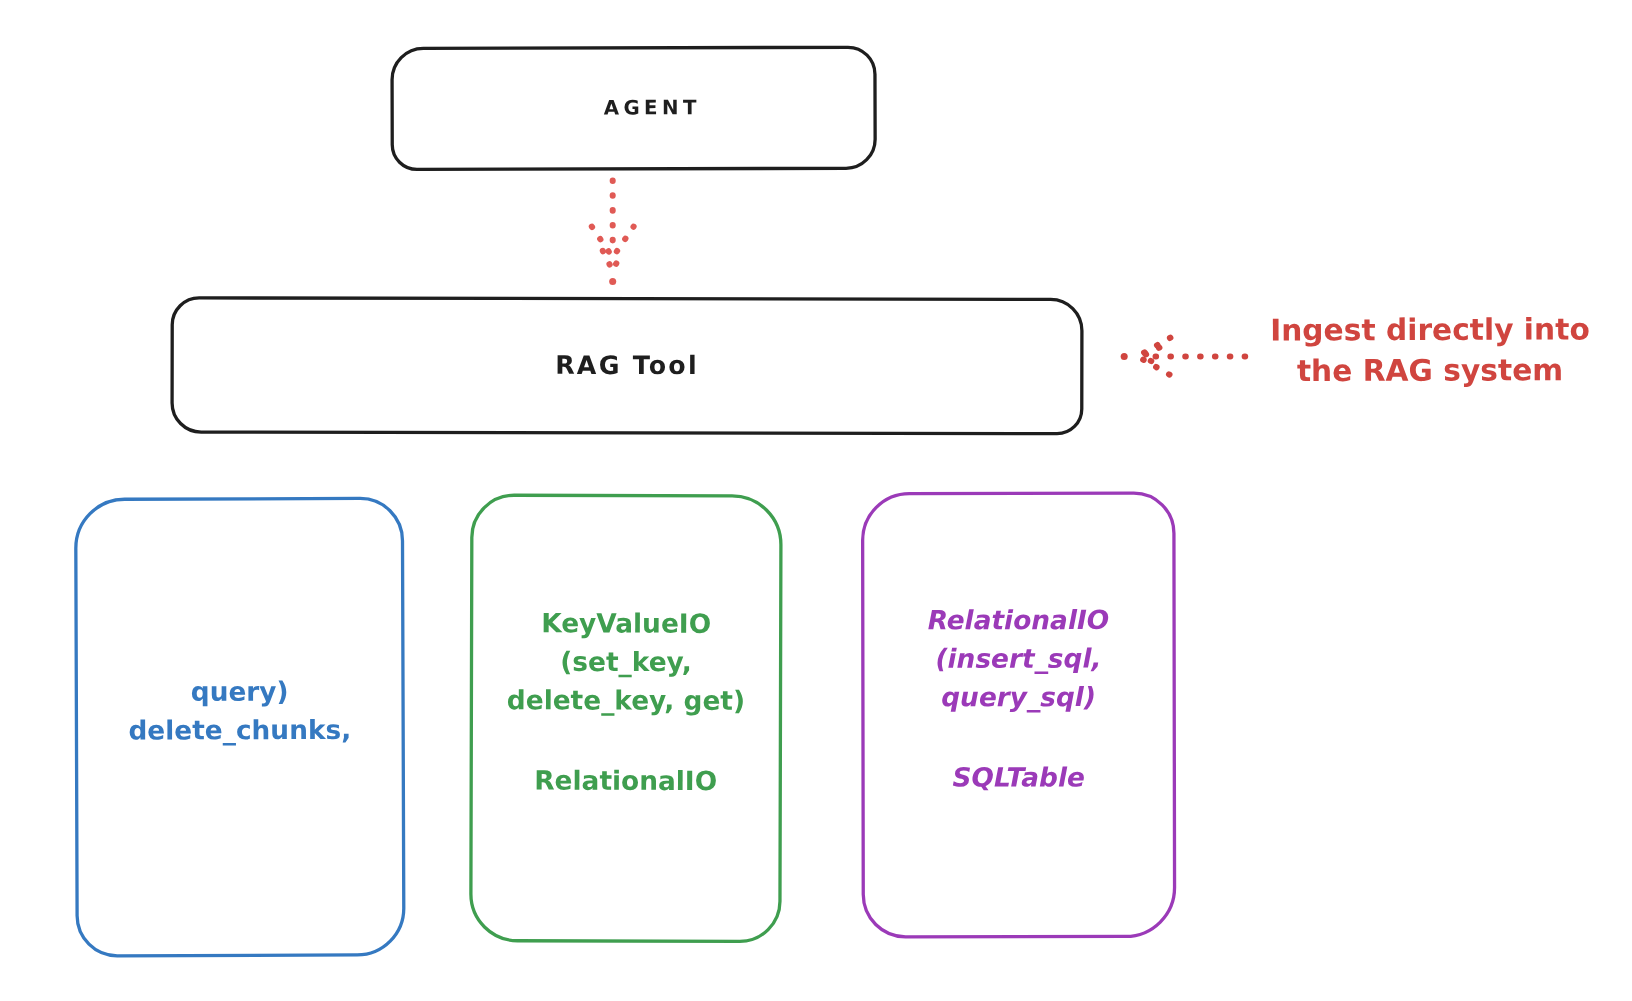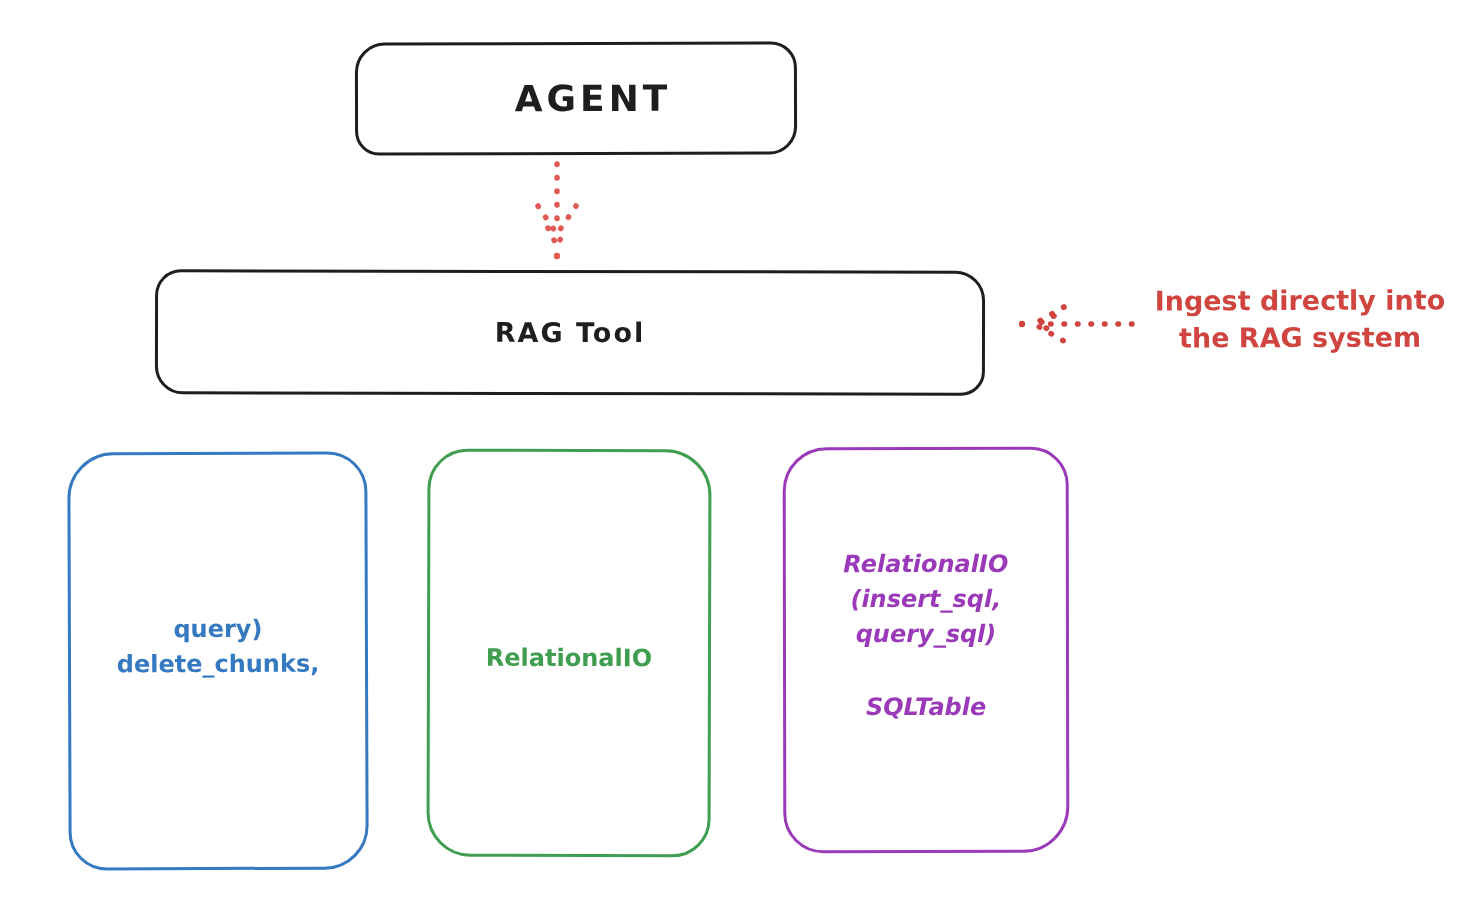--- a/index.html
+++ b/index.html
@@ -19,29 +19,29 @@
     align-items: center;
     justify-content: center;
     box-sizing: border-box;
   }
   .agent-box {
     left: 355px; top: 42px; width: 442px; height: 113px;
     border-radius: 30px 26px 28px 24px;
     transform: rotate(-0.15deg);
   }
   .agent-label {
-    font-size: 36px; font-weight: bold; color: #1e1e1e; letter-spacing: 4px; margin-left: 34px;
+    font-size: 18px; font-weight: bold; color: #1e1e1e; letter-spacing: 4px; margin-left: 34px;
   }
   .rag-box {
     left: 155px; top: 270px; width: 830px; height: 125px;
     border-radius: 26px 30px 24px 28px;
     transform: rotate(0.1deg);
   }
   .rag-label {
-    font-size: 27px; font-weight: bold; color: #1e1e1e; letter-spacing: 2px;
+    font-size: 23px; font-weight: bold; color: #1e1e1e; letter-spacing: 2px;
   }
   .arrow-svg { position: absolute; }
   .down-arrow { left: 533px; top: 160px; }
   .left-arrow { left: 1012px; top: 300px; }
   .annotation {
     position: absolute;
     left: 1130px; top: 282px; width: 340px;
     color: #d0453f;
     font-size: 27px; font-weight: bold;
     line-height: 37px;
@@ -121,20 +121,25 @@
   </div>
 
   <div class="card card-blue">
     <div class="card-main">
       <div>query)</div>
       <div>delete_chunks,</div>
     </div>
   </div>
 
   <div class="card card-green">
+    <div class="card-main">
+      <div>KeyValueIO</div>
+      <div>(set_key,</div>
+      <div>delete_key, get)</div>
+    </div>
     <div class="card-index">RelationalIO</div>
   </div>
 
   <div class="card card-purple">
     <div class="card-main">
       <div>RelationalIO</div>
       <div>(insert_sql,</div>
       <div>query_sql)</div>
     </div>
     <div class="card-index">SQLTable</div>

